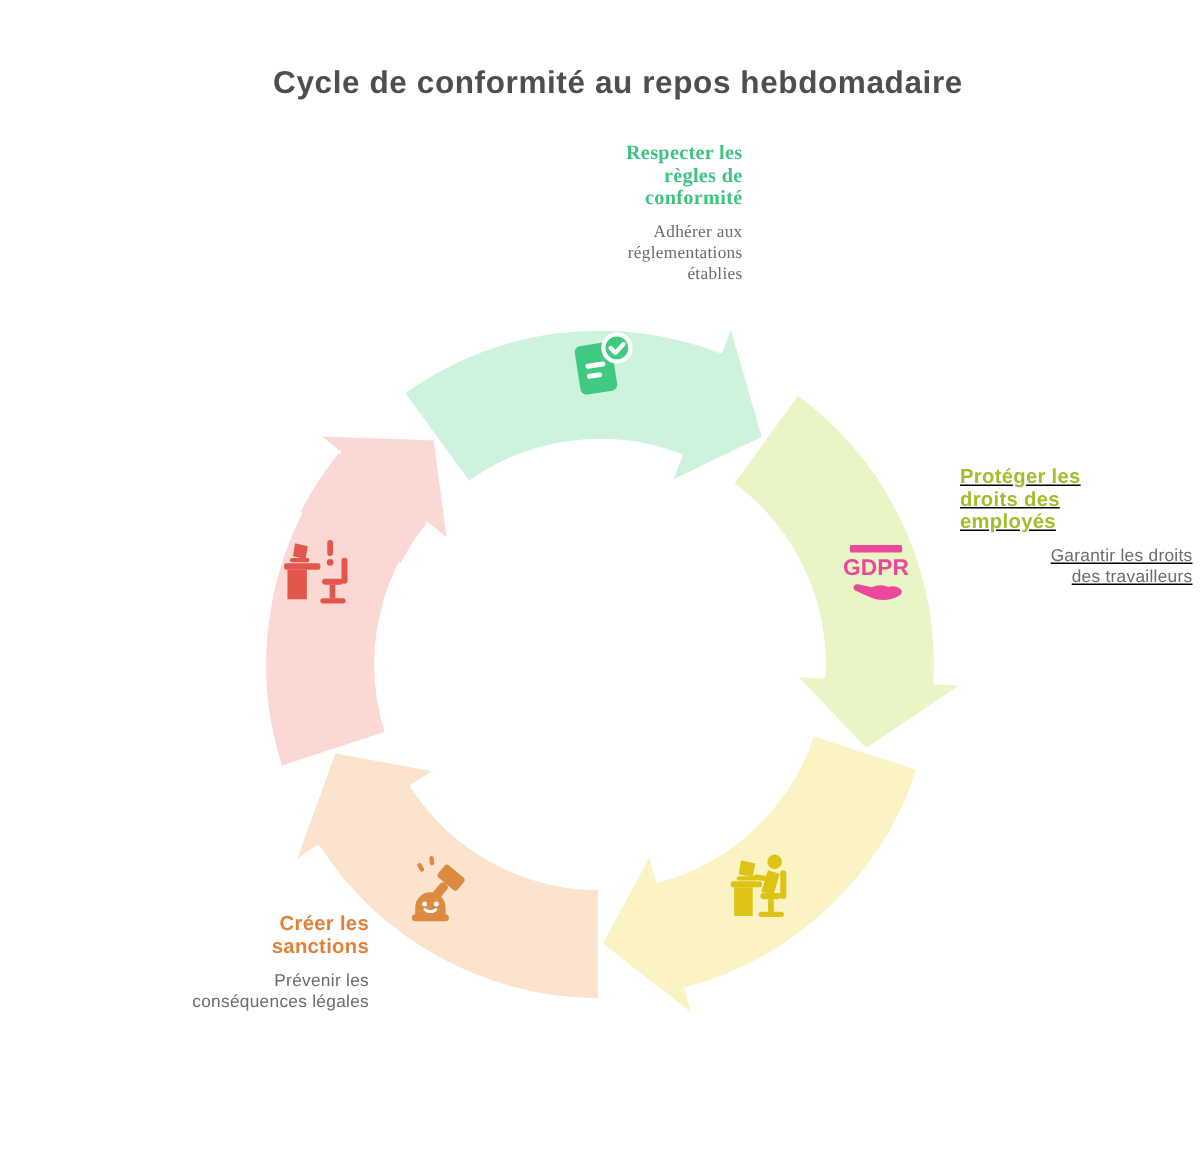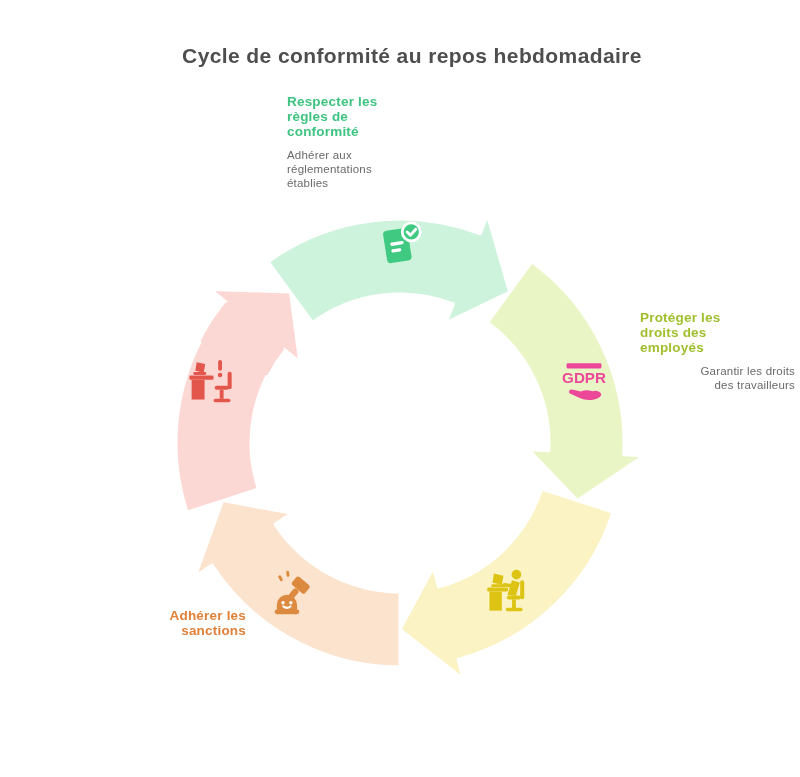--- a/index.html
+++ b/index.html
@@ -10,22 +10,22 @@
   .page-title{
     position:absolute;top:44px;left:0;width:100%;text-align:center;
     font-size:21px;font-weight:bold;letter-spacing:.4px;
   }
   .ring{position:absolute;left:0;top:0;}
   .icon{position:absolute;width:54px;height:54px;}
   .icon svg{display:block;width:100%;height:100%;}
   .label{position:absolute;}
   .label .h{font-size:13.5px;line-height:15px;font-weight:bold;white-space:pre-line;letter-spacing:.2px;}
   .label .s{font-size:11.5px;line-height:14px;margin-top:9px;white-space:pre-line;letter-spacing:.2px;}
-  .lbl-top{left:287px;top:94px;width:190px;text-align:left;}
-  .lbl-right{left:640px;top:310px;width:155px;text-align:left;}
+  .lbl-top{left:305px;top:94px;width:190px;text-align:right;font-family:Liberation Serif, serif;}
+  .lbl-right{left:640px;top:310px;width:155px;text-align:left;text-decoration:underline;}
   .lbl-bottomright{left:561px;top:607px;width:200px;text-align:left;}
   .lbl-bottomleft{right:578px;top:608px;width:175px;text-align:right;}
   .lbl-left{right:642px;top:300px;width:150px;text-align:right;}
   .ic-green{left:373px;top:219px;}
   .ic-olive{left:557px;top:356px;}
   .ic-yellow{left:481px;top:565px;}
   .ic-orange{left:265px;top:565px;}
   .ic-red{left:186px;top:356px;}
 </style>
 </head>
@@ -136,18 +136,20 @@
 droits des
 employés</div>
     <div class="s" style="color: rgb(106, 106, 106); text-align: right;">Garantir les droits
 des travailleurs</div>
   </div>
 
   <div class="label lbl-bottomright">
   </div>
 
   <div class="label lbl-bottomleft">
-    <div class="h" style="color: rgb(224, 129, 58);">Adhérer les
+    <div class="h" style="color: rgb(224, 129, 58);">Créer les
 sanctions</div>
+    <div class="s" style="color: rgb(106, 106, 106);">Prévenir les
+conséquences légales</div>
   </div>
 
 
 </div>
 
 </body></html>

